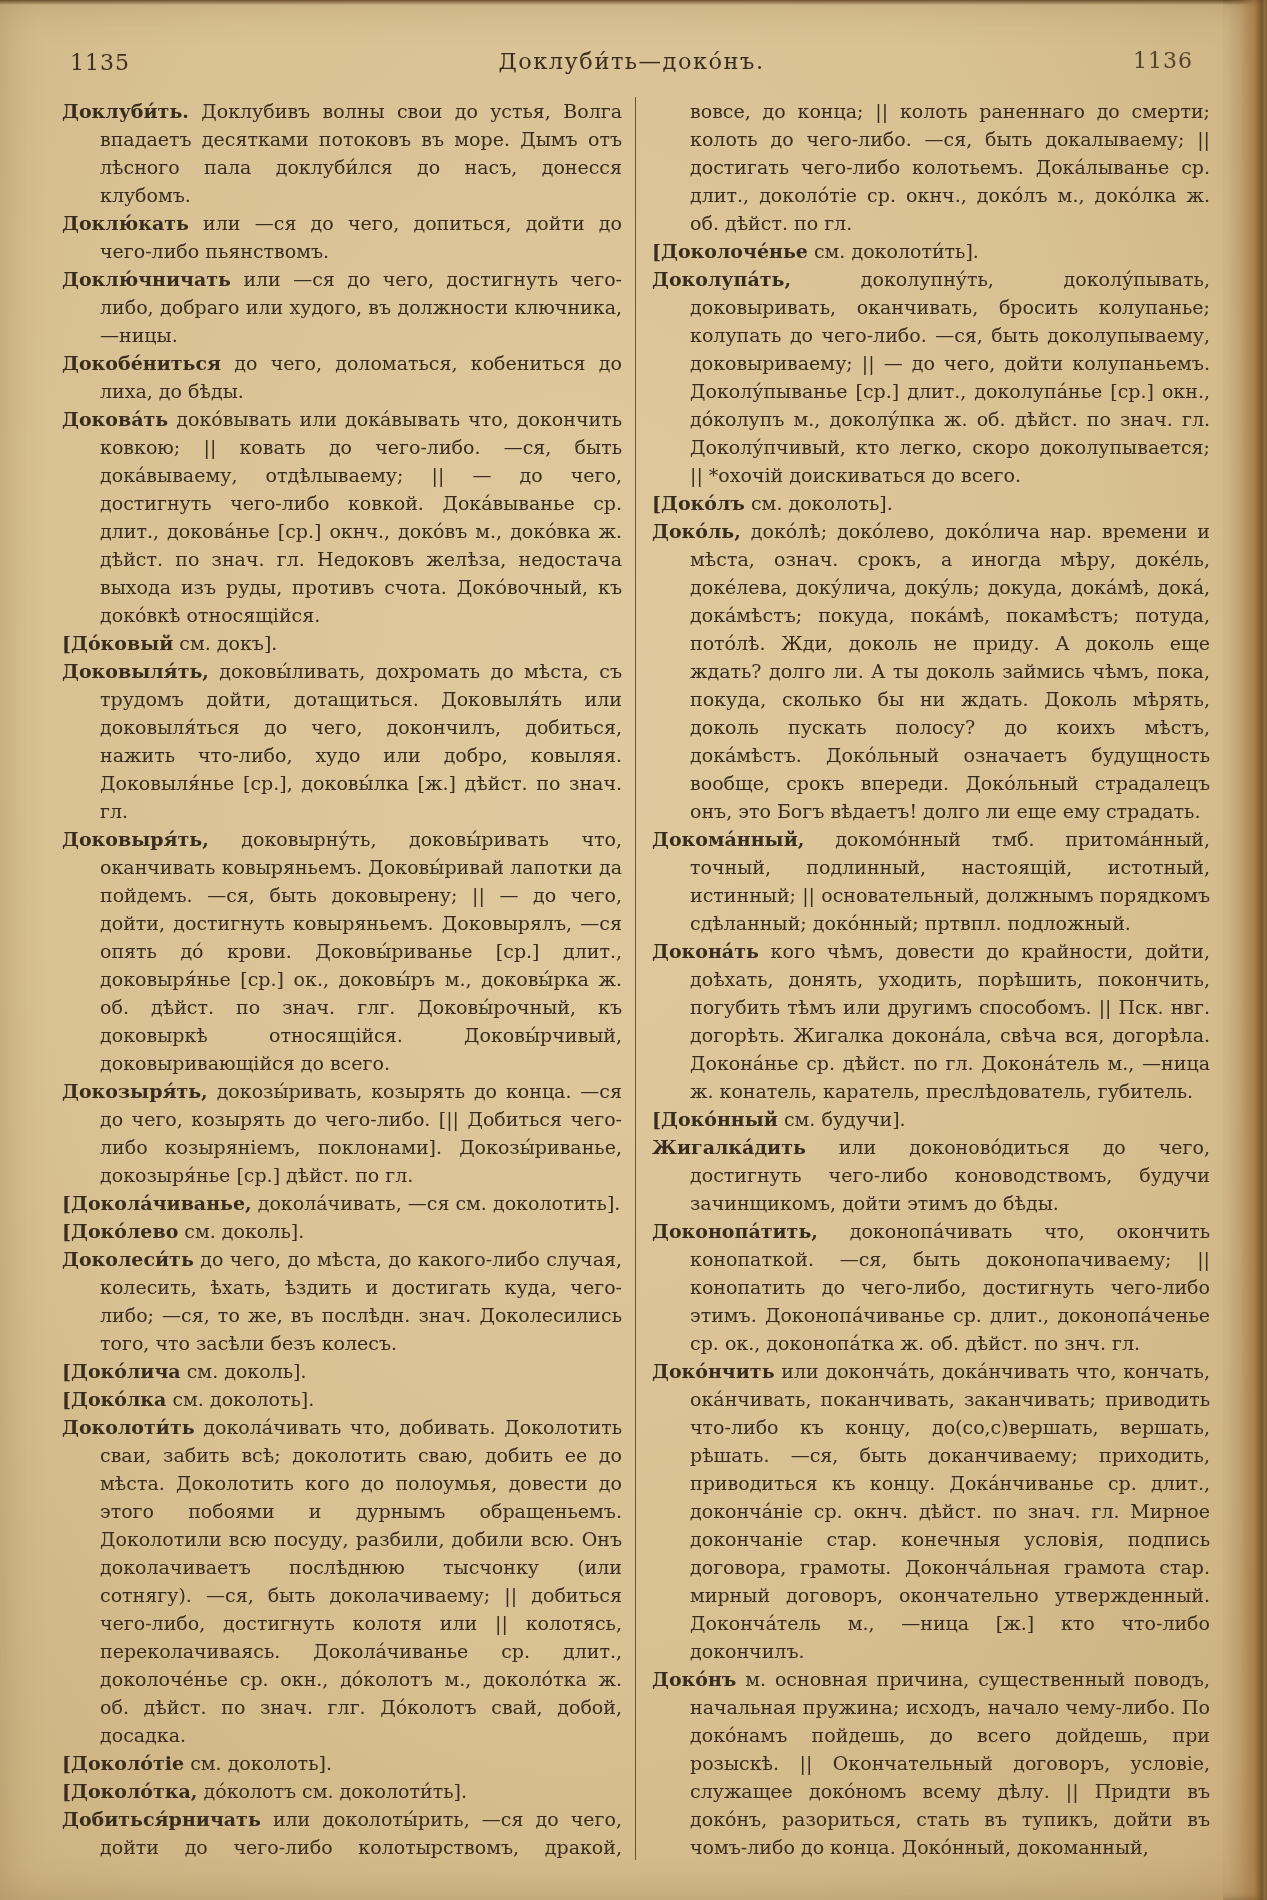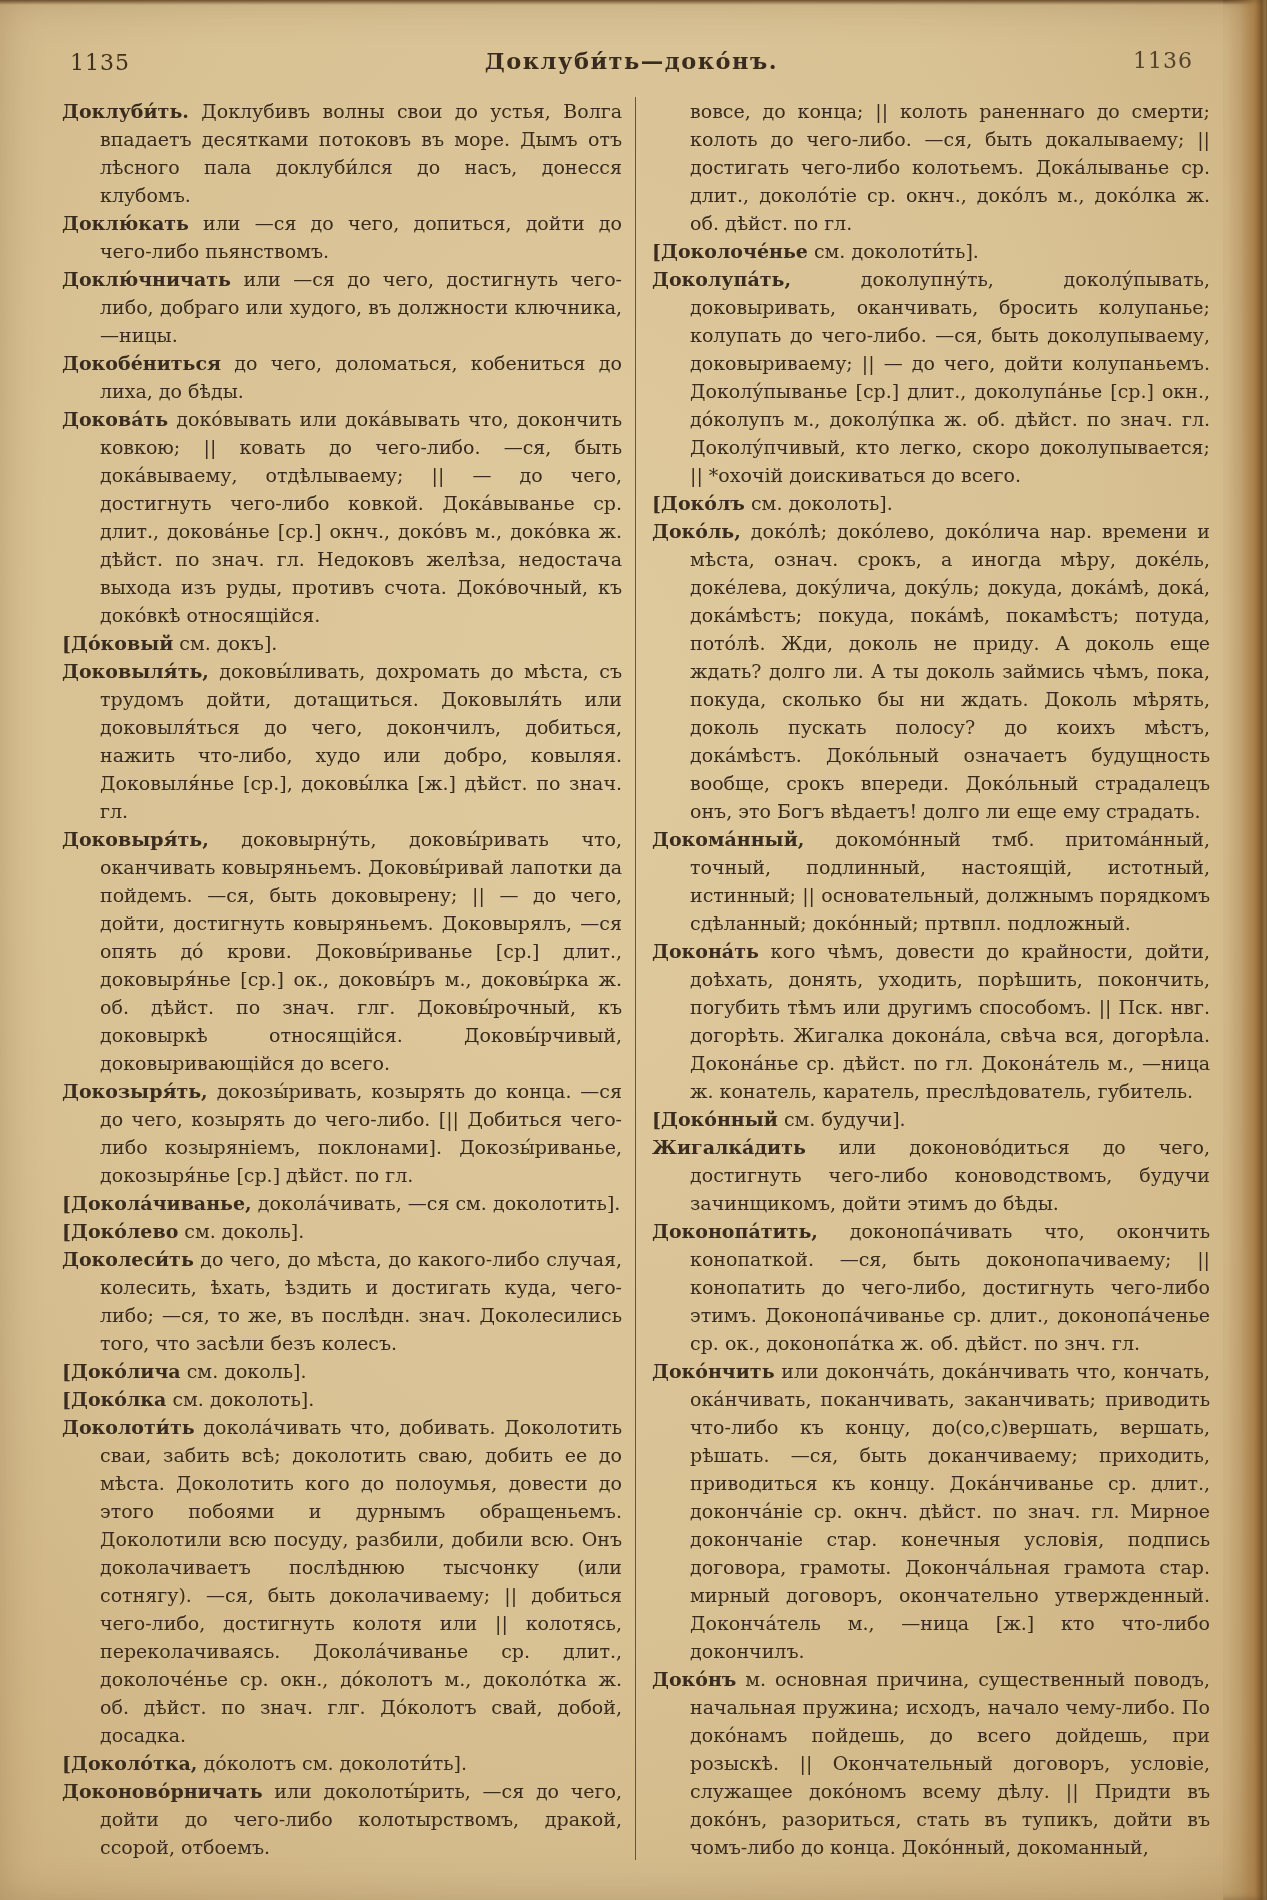--- a/index.html
+++ b/index.html
@@ -13,21 +13,21 @@
     background: linear-gradient(to bottom, rgba(92,62,30,0.85), rgba(92,62,30,0)); }
   .edge-right { position:absolute; top:0; right:0; width:44px; height:100%;
     background: linear-gradient(to right, rgba(150,112,62,0) 0%, rgba(168,130,78,0.40) 40%,
       #a87f49 72%, #8a6233 88%, #b8955f 96%, #9d7845 100%);
     box-shadow: inset -5px 0 7px rgba(60,38,12,0.4); }
   .header { position:absolute; top:44px; left:62px; right:66px; height:44px; }
   .pg { font-size:22px; letter-spacing:1px; color:#40321f; }
   .pg.left  { position:absolute; left:8px;  top:6px;text-align:center; }
   .pg.right { position:absolute; right:8px; top:4px; color:#54432c; }
   .title { position:absolute; left:0; right:0; top:4px; text-align:center;
-    font-weight:bold; font-size:22.5px; letter-spacing:1.5px; }
+    font-weight:normal; font-size:22.5px; letter-spacing:1.5px; }
   .columns { position:absolute; top:97px; left:62px; right:57px; bottom:40px;
     display:flex; overflow:hidden; }
   .col { width:50%; box-sizing:border-box; text-align:justify;
     font-size:19px; line-height:28px; }
   .col-left  { padding-right:13px; border-right:1.5px solid rgba(78,58,32,0.8); }
   .col-right { padding-left:16px; }
   .entry { margin:0; padding-left:38px; text-indent:-38px; }
   .entry.cont { text-indent:0; }
   .hw { font-weight:bold; }
 </style>
@@ -54,22 +54,23 @@
       <p class="entry"><span class="hw">[До́ковый</span> <span>см. докъ].</span></p>
       <p class="entry"><span class="hw">Доковыля́ть,</span> <span>доковы́ливать, дохромать до мѣста, съ трудомъ дойти, дотащиться. Доковыля́ть или доковыля́ться до чего, докончилъ, добиться, нажить что-либо, худо или добро, ковыляя. Доковыля́нье [ср.], доковы́лка [ж.] дѣйст. по знач. гл.</span></p>
       <p class="entry"><span class="hw">Доковыря́ть,</span> <span>доковырну́ть, доковы́ривать что, оканчивать ковыряньемъ. Доковы́ривай лапотки да пойдемъ. —ся, быть доковырену; || — до чего, дойти, достигнуть ковыряньемъ. Доковырялъ, —ся опять до́ крови. Доковы́риванье [ср.] длит., доковыря́нье [ср.] ок., доковы́ръ м., доковы́рка ж. об. дѣйст. по знач. глг. Доковы́рочный, къ доковыркѣ относящійся. Доковы́рчивый, доковыривающійся до всего.</span></p>
       <p class="entry"><span class="hw">Докозыря́ть,</span> <span>докозы́ривать, козырять до конца. —ся до чего, козырять до чего-либо. [|| Добиться чего-либо козыряніемъ, поклонами]. Докозы́риванье, докозыря́нье [ср.] дѣйст. по гл.</span></p>
       <p class="entry"><span class="hw">[Докола́чиванье,</span> <span>докола́чивать, —ся см. доколотить].</span></p>
       <p class="entry"><span class="hw">[Доко́лево</span> <span>см. доколь].</span></p>
       <p class="entry"><span class="hw">Доколеси́ть</span> <span>до чего, до мѣста, до какого-либо случая, колесить, ѣхать, ѣздить и достигать куда, чего-либо; —ся, то же, въ послѣдн. знач. Доколесились того, что засѣли безъ колесъ.</span></p>
       <p class="entry"><span class="hw">[Доко́лича</span> <span>см. доколь].</span></p>
       <p class="entry"><span class="hw">[Доко́лка</span> <span>см. доколоть].</span></p>
       <p class="entry"><span class="hw">Доколоти́ть</span> <span>докола́чивать что, добивать. Доколотить сваи, забить всѣ; доколотить сваю, добить ее до мѣста. Доколотить кого до полоумья, довести до этого побоями и дурнымъ обращеньемъ. Доколотили всю посуду, разбили, добили всю. Онъ доколачиваетъ послѣднюю тысчонку (или сотнягу). —ся, быть доколачиваему; || добиться чего-либо, достигнуть колотя или || колотясь, переколачиваясь. Докола́чиванье ср. длит., доколоче́нье ср. окн., до́колотъ м., доколо́тка ж. об. дѣйст. по знач. глг. До́колотъ свай, добой, досадка.</span></p>
+      <p class="entry"><span class="hw">[Доколо́тіе</span> <span>см. доколоть].</span></p>
       <p class="entry"><span class="hw">[Доколо́тка,</span> <span>до́колотъ см. доколоти́ть].</span></p>
-      <p class="entry"><span class="hw">Доконово́рничать</span> <span>или доколоты́рить, —ся до чего, дойти до чего-либо колотырствомъ, дракой, ссорой, отбоемъ.</span></p>
+      <p class="entry"><span class="hw">Добиться́рничать</span> <span>или доколоты́рить, —ся до чего, дойти до чего-либо колотырствомъ, дракой, ссорой, отбоемъ.</span></p>
 
     </div>
 
     <div class="col col-right">
       <p class="entry cont"><span>вовсе, до конца; || колоть раненнаго до смерти; колоть до чего-либо. —ся, быть докалываему; || достигать чего-либо колотьемъ. Дока́лыванье ср. длит., доколо́тіе ср. окнч., доко́лъ м., доко́лка ж. об. дѣйст. по гл.</span></p>
       <p class="entry"><span class="hw">[Доколоче́нье</span> <span>см. доколоти́ть].</span></p>
       <p class="entry"><span class="hw">Доколупа́ть,</span> <span>доколупну́ть, доколу́пывать, доковыривать, оканчивать, бросить колупанье; колупать до чего-либо. —ся, быть доколупываему, доковыриваему; || — до чего, дойти колупаньемъ. Доколу́пыванье [ср.] длит., доколупа́нье [ср.] окн., до́колупъ м., доколу́пка ж. об. дѣйст. по знач. гл. Доколу́пчивый, кто легко, скоро доколупывается; || *охочій доискиваться до всего.</span></p>
       <p class="entry"><span class="hw">[Доко́лъ</span> <span>см. доколоть].</span></p>
       <p class="entry"><span class="hw">Доко́ль,</span> <span>доко́лѣ; доко́лево, доко́лича нар. времени и мѣста, означ. срокъ, а иногда мѣру, доке́ль, доке́лева, доку́лича, доку́ль; докуда, дока́мѣ, дока́, дока́мѣстъ; покуда, пока́мѣ, покамѣстъ; потуда, пото́лѣ. Жди, доколь не приду. А доколь еще ждать? долго ли. А ты доколь займись чѣмъ, пока, покуда, сколько бы ни ждать. Доколь мѣрять, доколь пускать полосу? до коихъ мѣстъ, дока́мѣстъ. Доко́льный означаетъ будущность вообще, срокъ впереди. Доко́льный страдалецъ онъ, это Богъ вѣдаетъ! долго ли еще ему страдать.</span></p>
       <p class="entry"><span class="hw">Докома́нный,</span> <span>докомо́нный тмб. притома́нный, точный, подлинный, настоящій, истотный, истинный; || основательный, должнымъ порядкомъ сдѣланный; доко́нный; пртвпл. подложный.</span></p>

